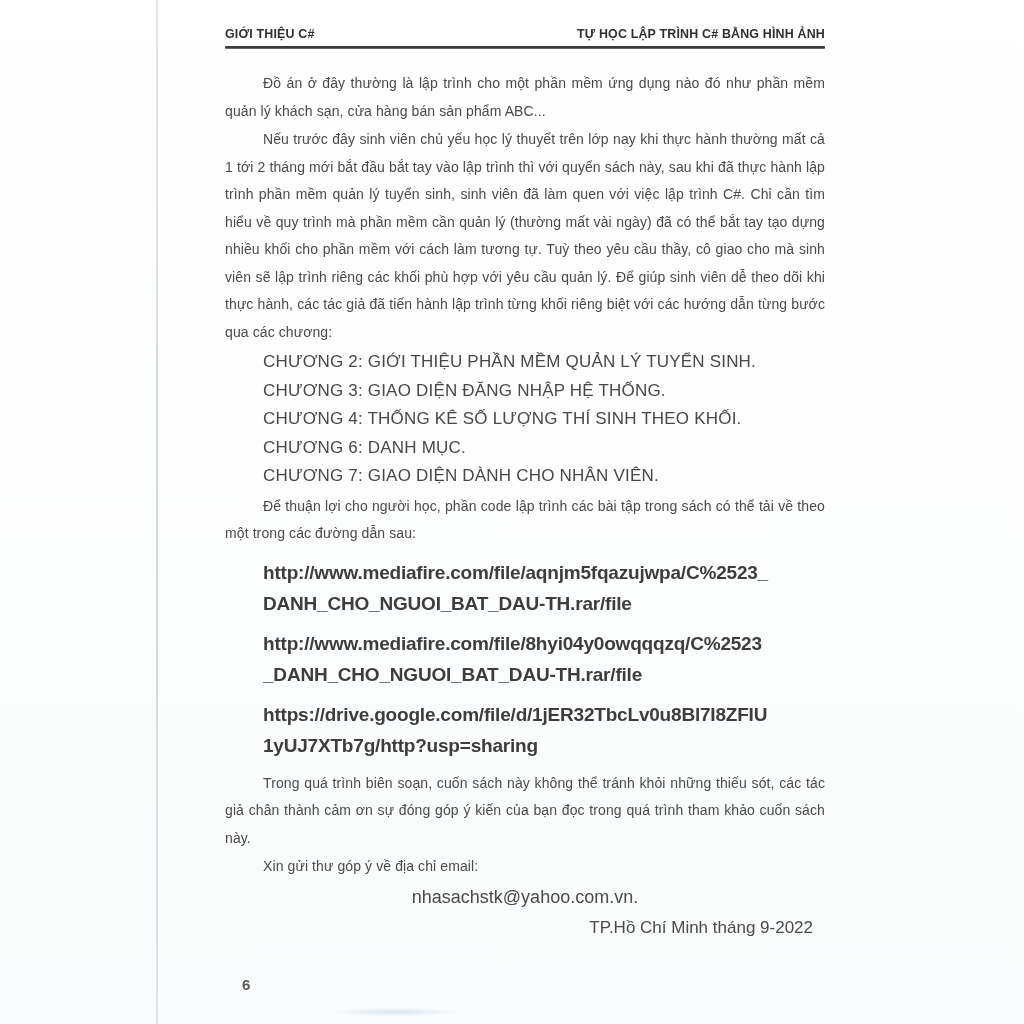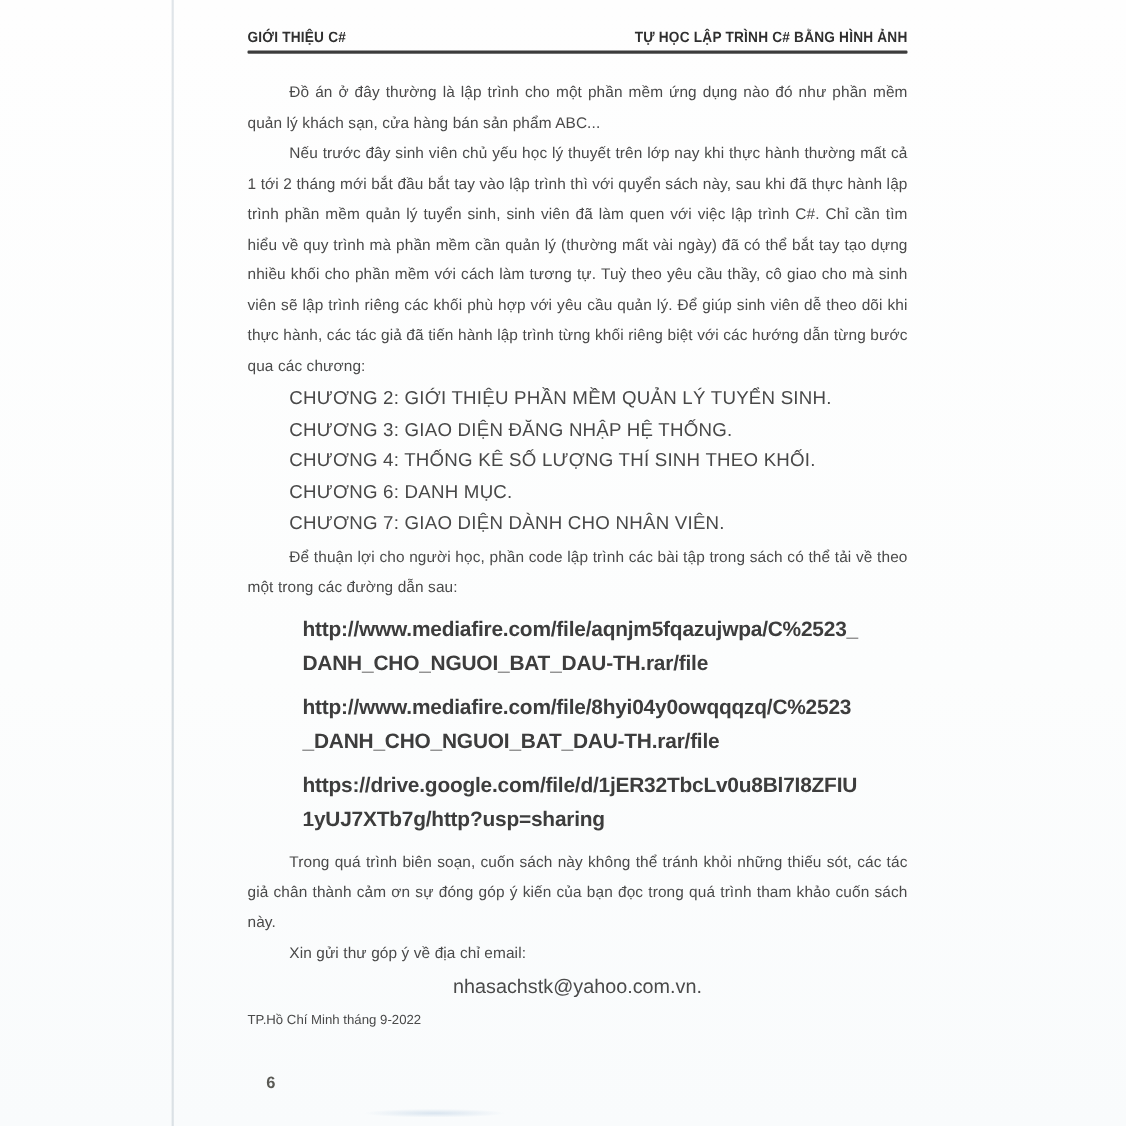--- a/index.html
+++ b/index.html
@@ -48,33 +48,33 @@
     margin: 0 0 1px 0;
     letter-spacing: .1px;
   }
   p.first { margin-top: 21px; }
   .chapter-list { margin: 2px 0 2px 38px; }
   .chapter-line {
     font-size: 17px; line-height: 28.5px;
     letter-spacing: .2px; white-space: nowrap;
     color: #484848;
   }
-  .links-block { margin: 6px 0 4px 50px; }
+  .links-block { margin: 6px 0 4px 38px; }
   .download-link { margin: 9px 0; }
   .url-line {
     font-weight: bold; font-size: 19px; line-height: 31px;
     letter-spacing: -0.2px; white-space: nowrap;
     color: #3d3d3d;
   }
   .email-line {
     text-align: center; font-size: 18px; line-height: 27px;
     margin-top: 3px; color: #4a4a4a;
   }
   .date-line {
-    font-size: 12px; line-height: 27px;
+    text-align: right; font-size: 17px; line-height: 27px;
     margin-top: 3px; padding-right: 12px; color: #4a4a4a;
   }
   .page-number {
     position: absolute; left: 242px; top: 976px;
     font-size: 15px; font-weight: bold; color: #5a5a55;
   }
 </style>
 </head>
 <body>
 

